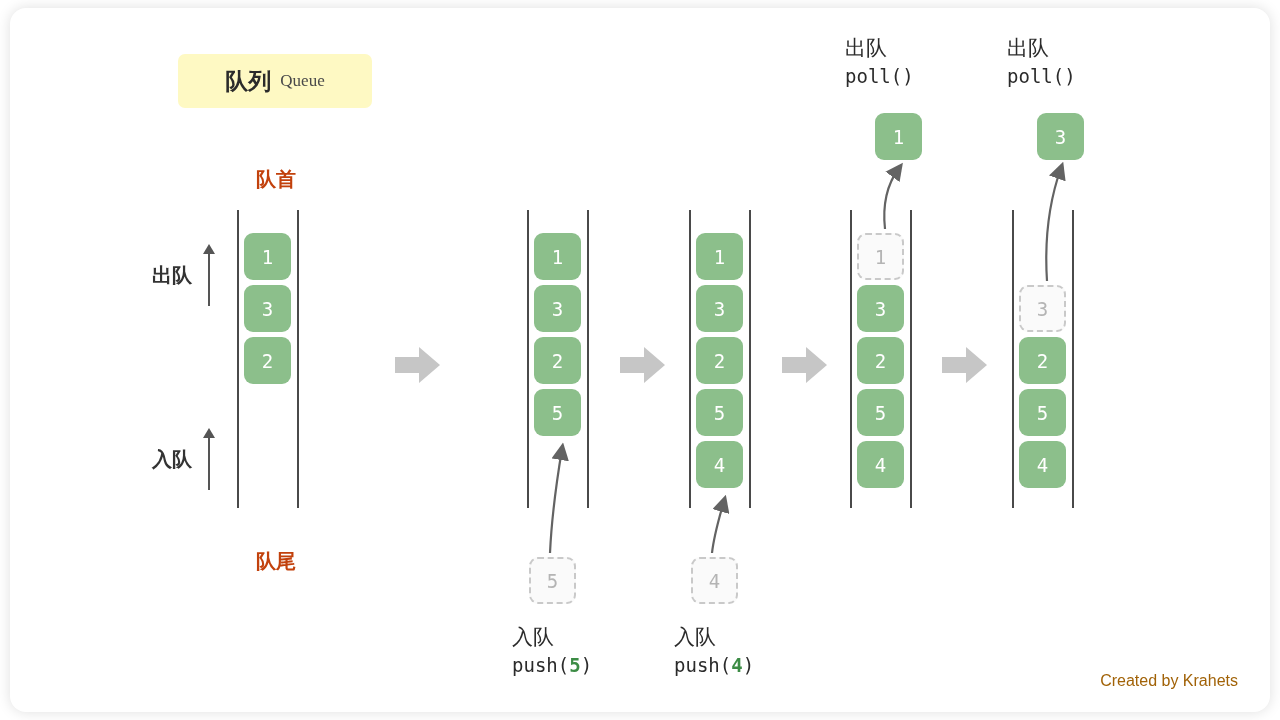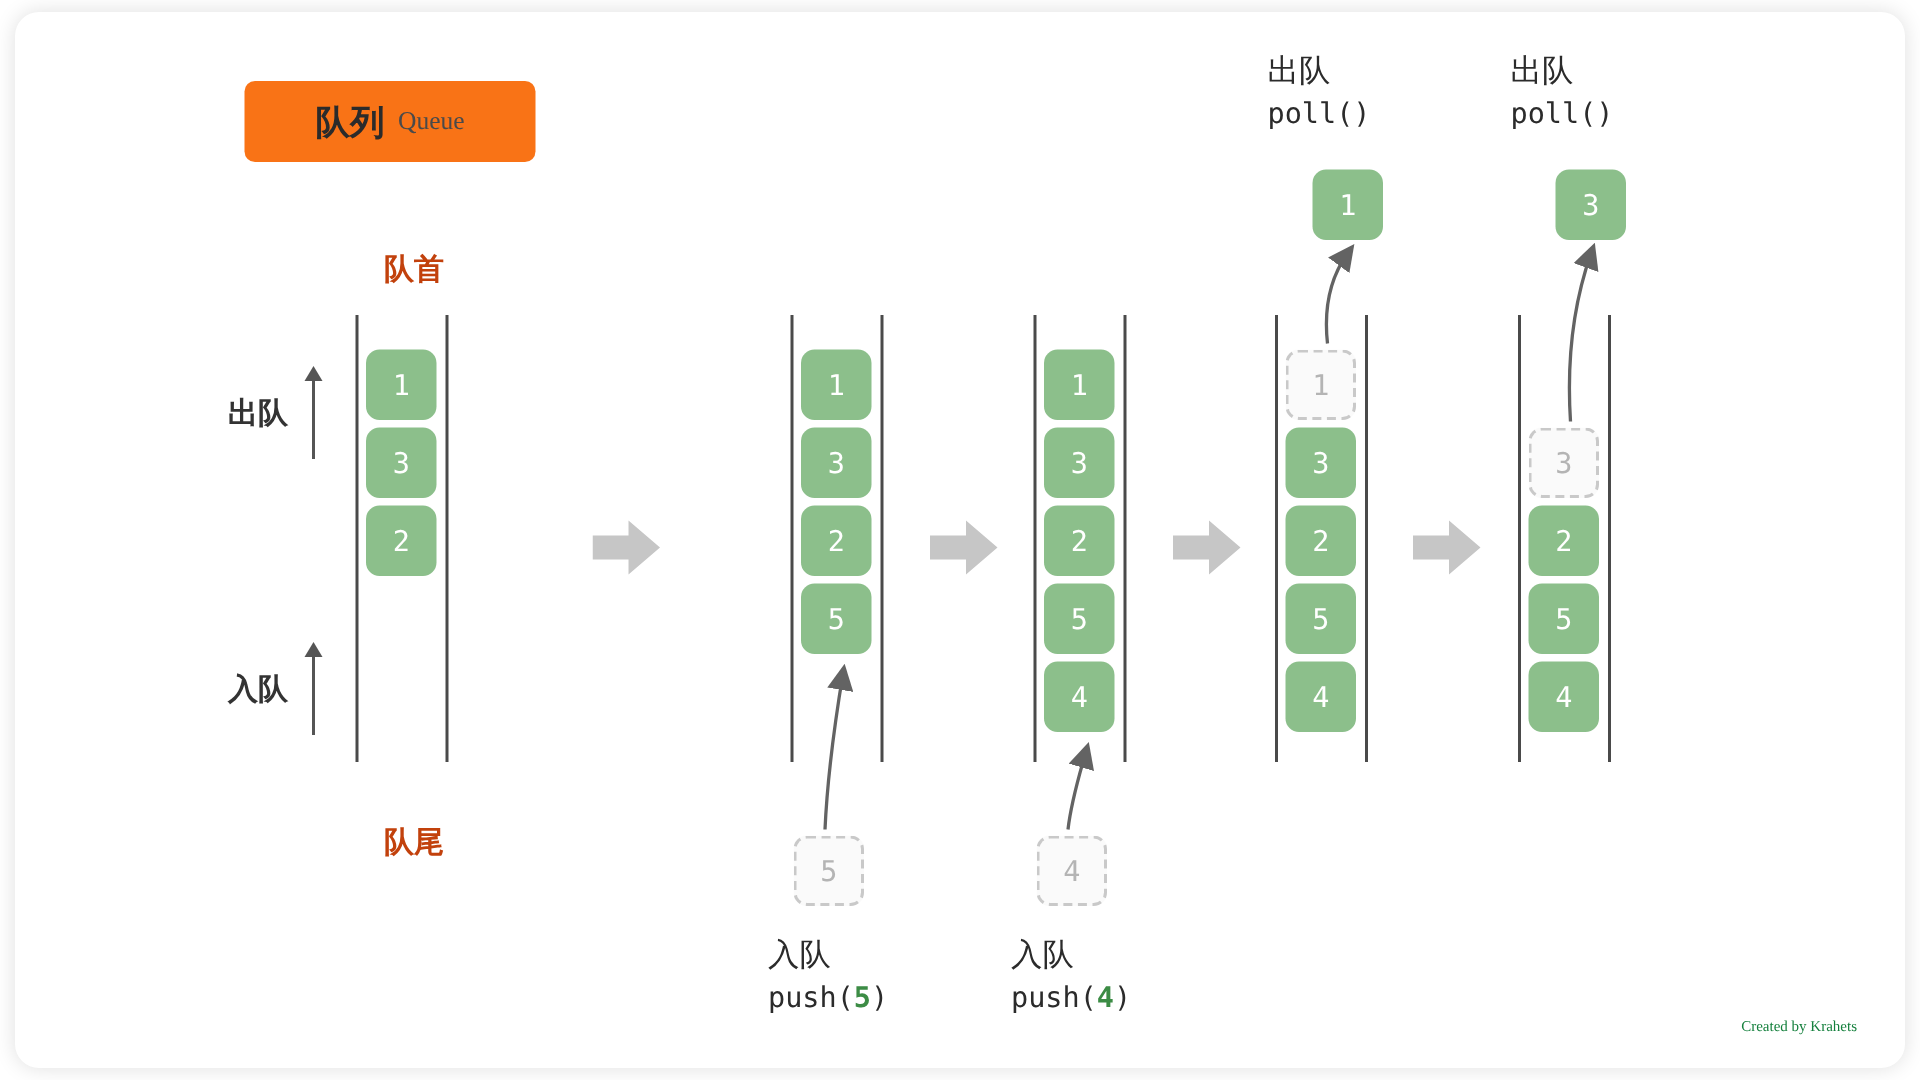--- a/index.html
+++ b/index.html
@@ -14,23 +14,23 @@
     left:10px;top:8px;
     width:1260px;height:704px;
     background:#ffffff;
     border-radius:16px;
     box-shadow:0 0 14px rgba(0,0,0,0.13);
   }
   .abs{position:absolute;}
 
   
   #title-badge{
-    left:153px;top:46px;
+    left:168px;top:46px;
     width:194px;height:54px;
-    background:#f97316;
+    background:#fef9c3;
     border-radius:7px;
     display:flex;align-items:center;justify-content:center;
     gap:9px;
   }
   #title-badge .cn{
     font-size:23px;font-weight:bold;color:#2b2b2b;
     font-family:"Liberation Sans", sans-serif;
   }
   #title-badge .en{
     font-size:17px;color:#4a4a4a;
@@ -115,22 +115,22 @@
   .caption .code{
     font-size:19px;color:#2b2b2b;
     font-family:"DejaVu Sans Mono", monospace;
     display:block;white-space:pre;
   }
   .caption .code .arg{color:#3c8c45;font-weight:bold;}
 
   
   #watermark{
     right:32px;bottom:22px;
-    font-size:10px;color:#15803d;
-    font-family:Liberation Serif, serif;
+    font-size:16px;color:#a16207;
+    font-family:Liberation Sans, sans-serif;
   }
 </style>
 </head>
 <body>
 
 <div id="canvas" class="abs">
 
   <div id="title-badge" class="abs">
     <span class="cn">队列</span>
     <span class="en">Queue</span>

